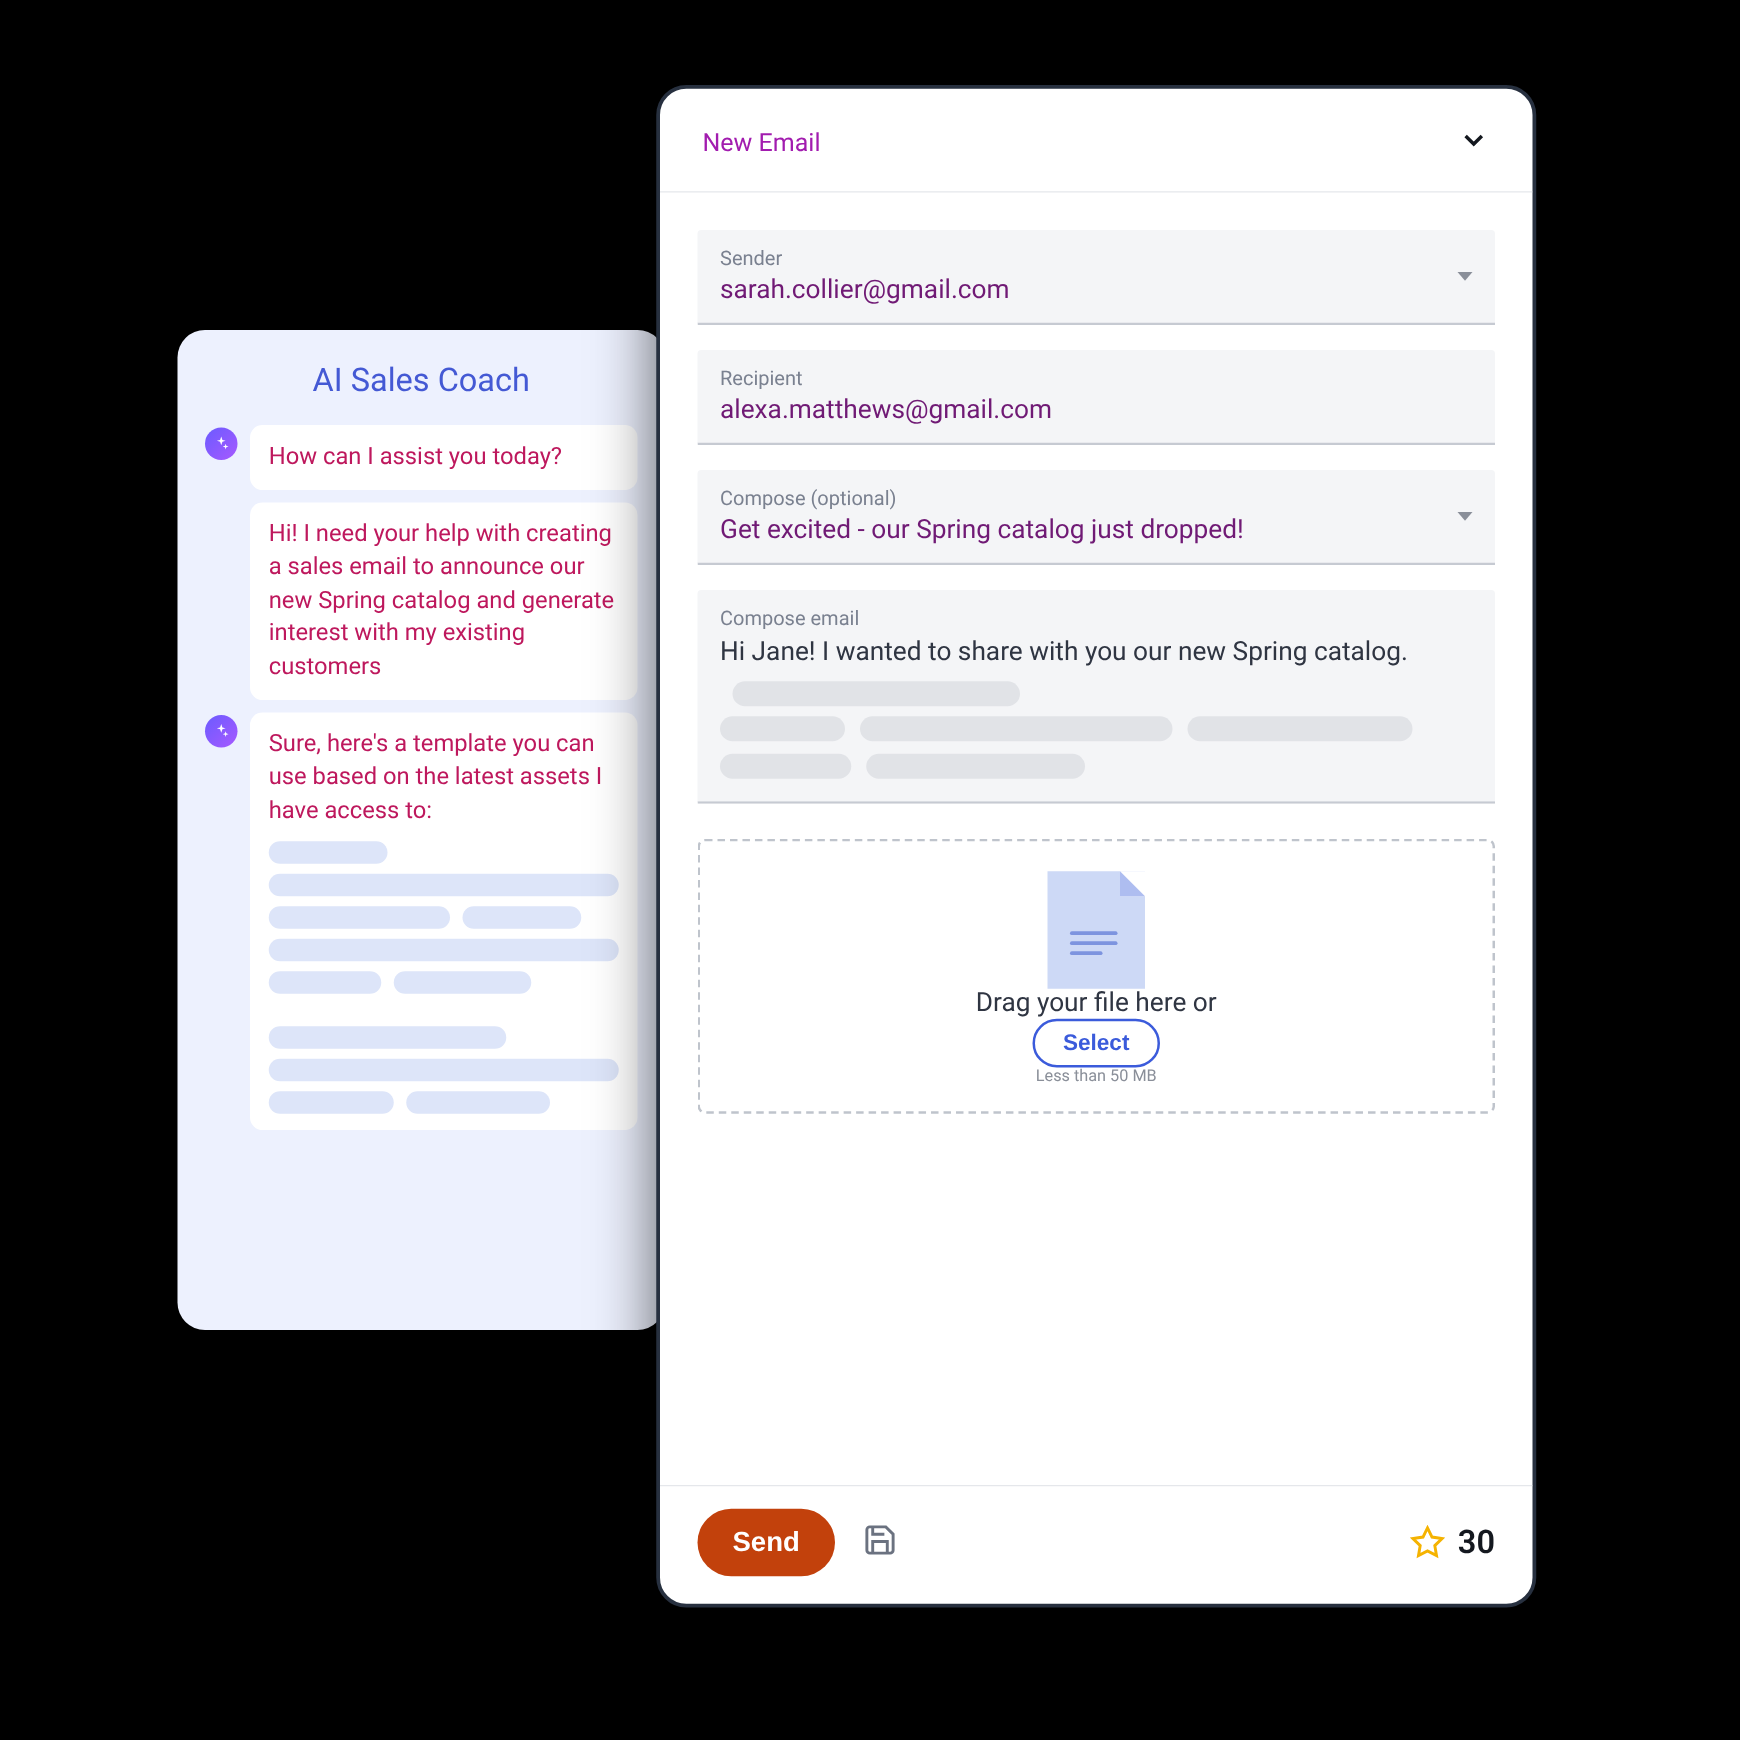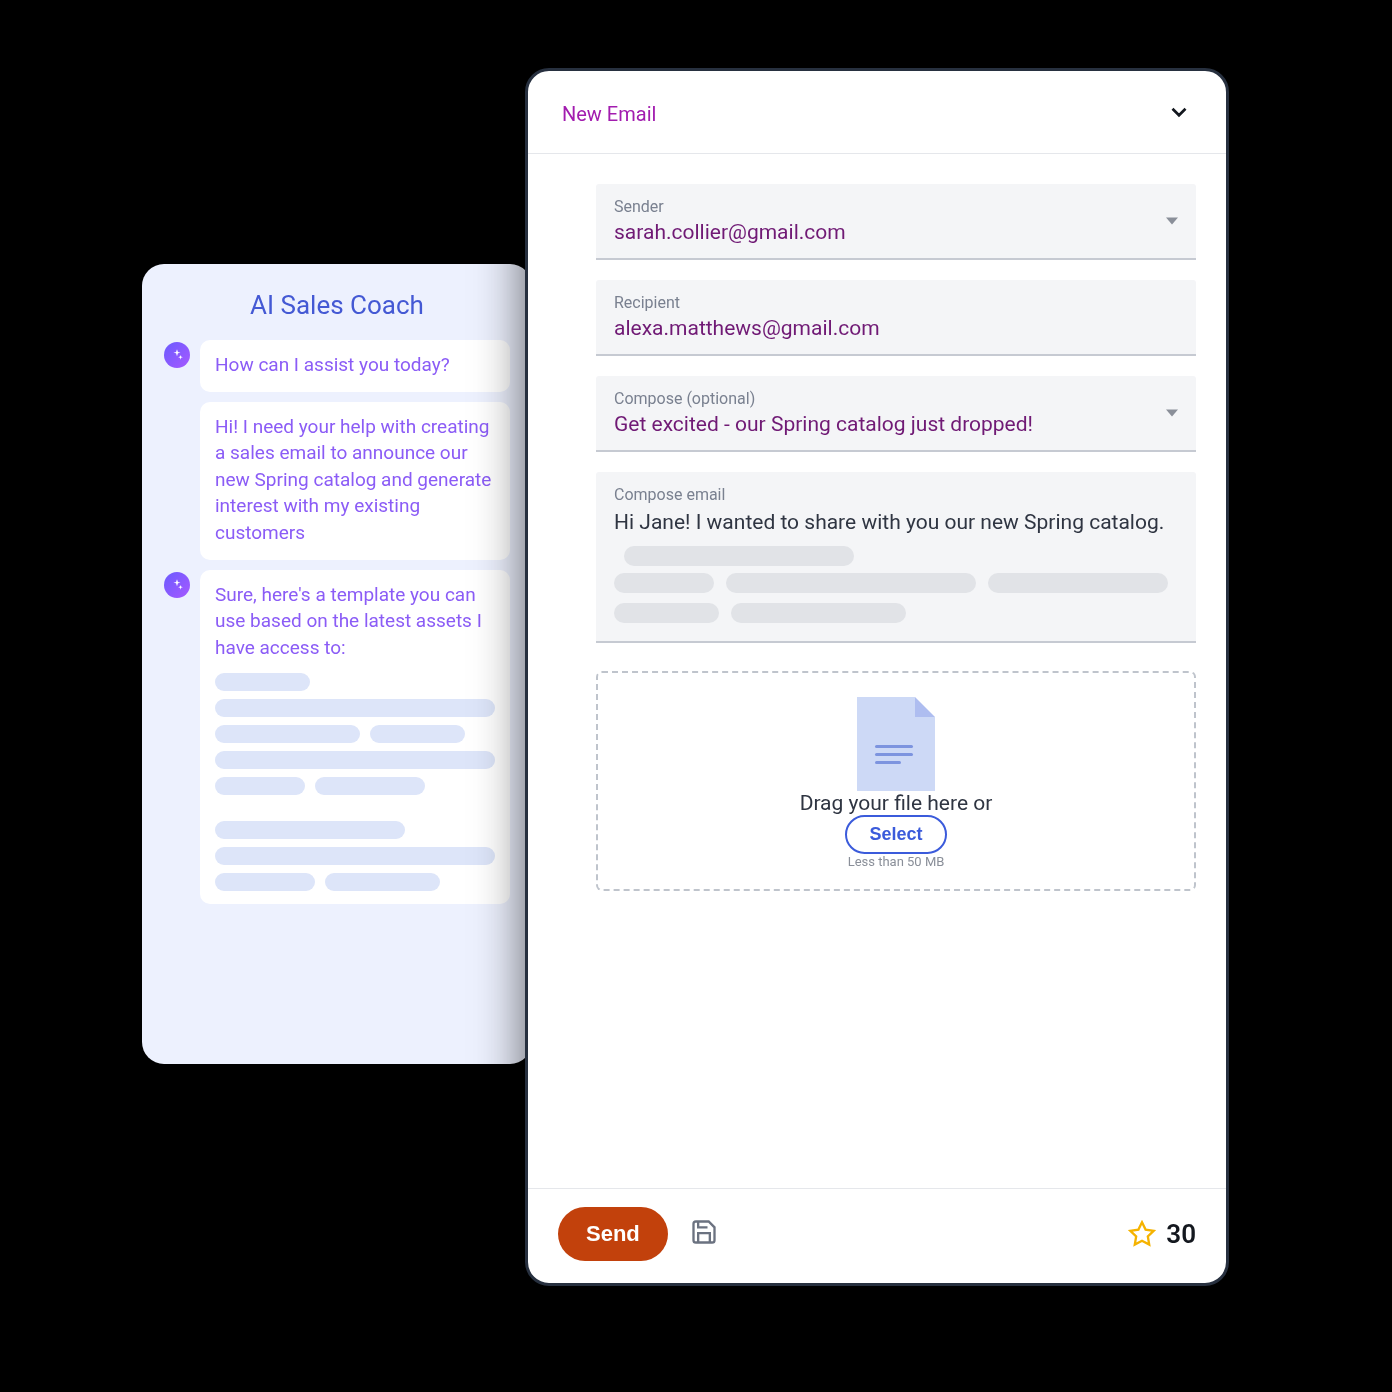--- a/index.html
+++ b/index.html
@@ -49,21 +49,21 @@
     margin-top: 2px;
   }
   .sparkle-avatar svg { width: 14px; height: 14px; fill: #fff; }
   .spacer-avatar { width: 26px; flex-shrink: 0; }
   .bubble {
     background: #fff;
     border-radius: 10px;
     padding: 12px 15px 13px 15px;
     font-size: 19px;
     line-height: 1.4;
-    color: #8b5cf6;
+    color: #be185d;
     flex: 1;
   }
   .skeleton-block {
     display: flex;
     flex-wrap: wrap;
     gap: 8px 10px;
     margin-top: 12px;
   }
   .sk {
     background: #DDE5F9;
@@ -100,21 +100,20 @@
   .collapse-btn svg { width: 26px; height: 26px; stroke: #14181F; stroke-width: 2.5; fill: none; }
   .divider { height: 1px; background: #E5E7EB; width: 100%; }
 
   .email-body {
     flex: 1;
     padding: 30px 30px 0 30px;
     display: flex;
     flex-direction: column;
     gap: 20px;
     overflow: hidden;
-    margin-left: 38px;
   }
   .field {
     background: #F4F5F7;
     padding: 13px 18px 14px 18px;
     border-bottom: 2px solid #C6CAD2;
     border-radius: 3px 3px 0 0;
     position: relative;
   }
   .field-label {
     font-size: 16px;

